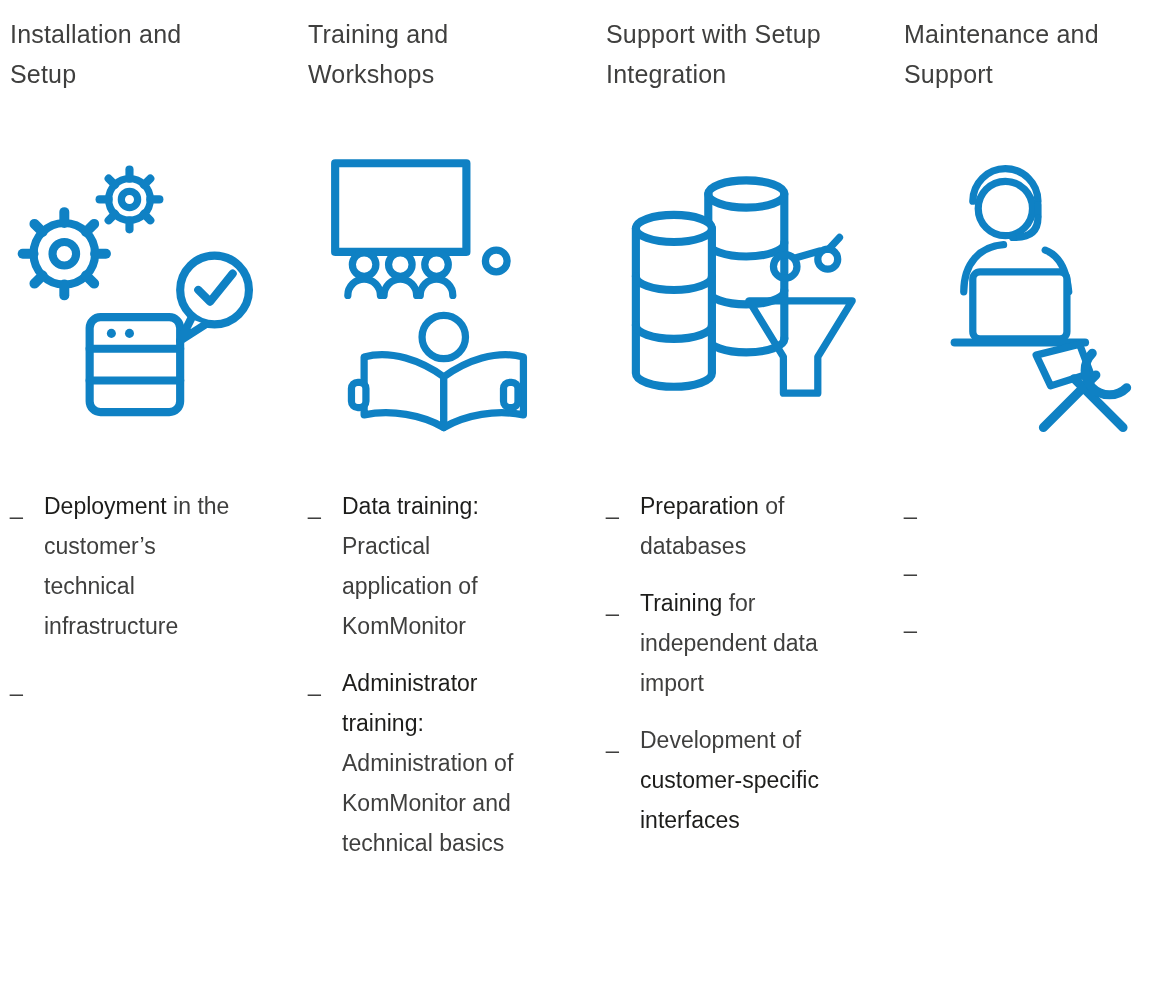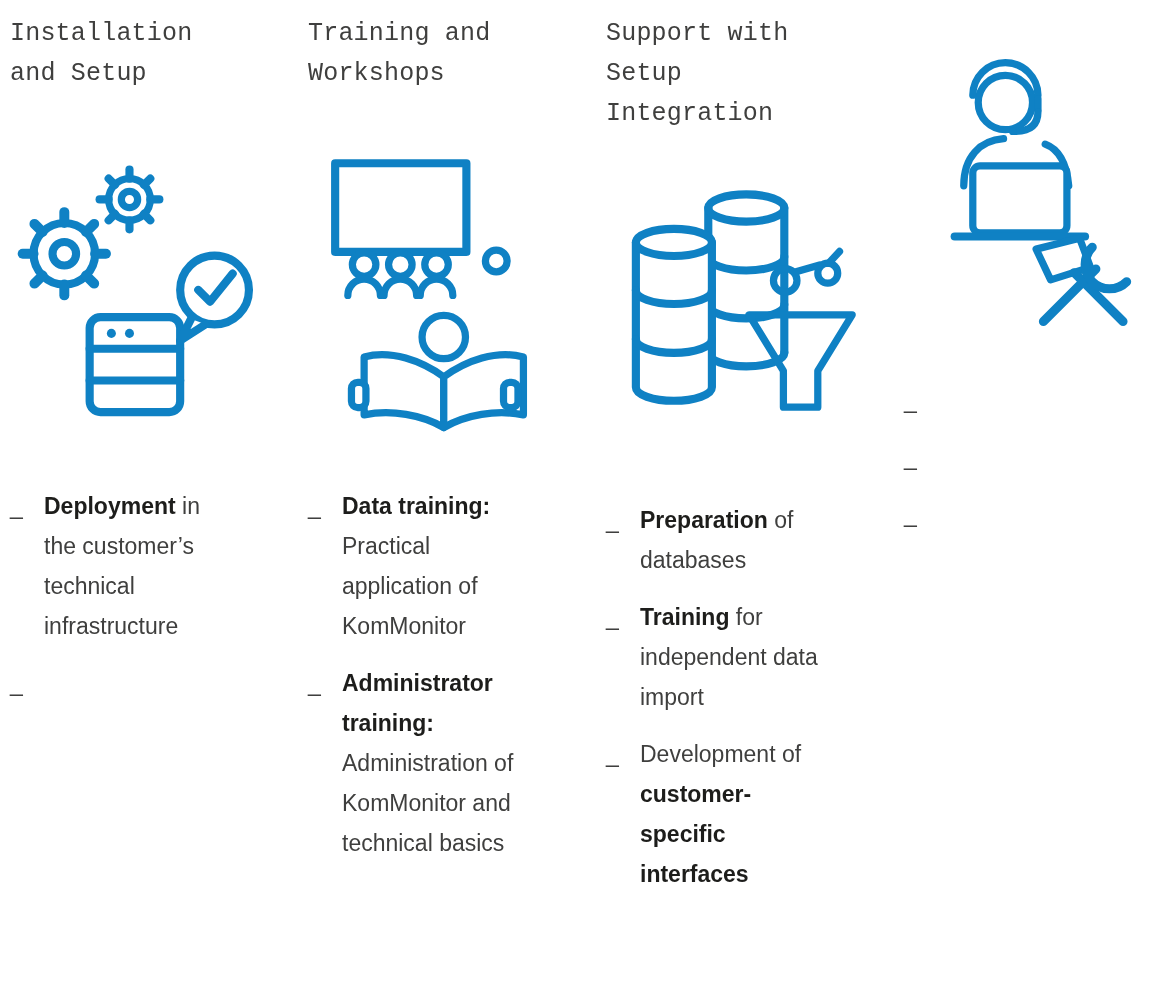--- a/index.html
+++ b/index.html
@@ -26,41 +26,40 @@
   }
   .col{min-width:0;}
   .col-title{
     font-size:25px;
     line-height:40px;
     font-weight:400;
     color:var(--text);
     max-width:232px;
     min-height:106px;
     letter-spacing:0.2px;
-    font-family:Liberation Mono, monospace;
   }
   .icon-area{
     height:352px;
     display:flex;
     align-items:center;
     color:var(--accent);
   }
   .icon-area svg{width:96%;height:auto;display:block;}
   .list{margin-top:14px;}
   .item{
     display:flex;
     align-items:flex-start;
     margin-bottom:17px;
     font-size:23px;
     line-height:40px;
     color:var(--text);
   }
   .bullet{flex:0 0 34px;width:34px;color:var(--text);}
   .item-text{max-width:186px;}
-  .seg-bold{font-weight:700;color:var(--bold-text);}
+  .seg-bold{font-weight:400;color:var(--bold-text);}
 </style>
 </head>
 <body>
 
 <div class="grid">
 
   <div class="col">
     <div class="col-title">Installation and Setup</div>
     <div class="icon-area">
       <svg viewBox="0 0 280 310" fill="none" stroke="currentColor" stroke-linecap="round" stroke-linejoin="round">
@@ -195,20 +194,21 @@
         <span class="item-text"><span class="seg-bold">Training</span><span> for independent data import</span></span>
       </div>
       <div class="item">
         <span class="bullet">_</span>
         <span class="item-text"><span>Development of </span><span class="seg-bold">customer-specific interfaces</span></span>
       </div>
     </div>
   </div>
 
   <div class="col">
+    <div class="col-title">Maintenance and Support</div>
     <div class="icon-area">
       <svg viewBox="0 0 280 310" fill="none" stroke="currentColor" stroke-linecap="round" stroke-linejoin="round">
         <g stroke-width="8">
           <circle cx="112" cy="58" r="30"></circle>
           <path d="M76 50 a36 36 0 0 1 72 0"></path>
           <path d="M148 54 v12"></path>
           <path d="M148 68 q0 22 -26 22"></path>
           <circle cx="120" cy="90" r="4" fill="currentColor" stroke="none"></circle>
           <path d="M66 150 C66 118 84 100 110 98"></path>
           <path d="M156 104 C172 110 180 128 182 150"></path>

